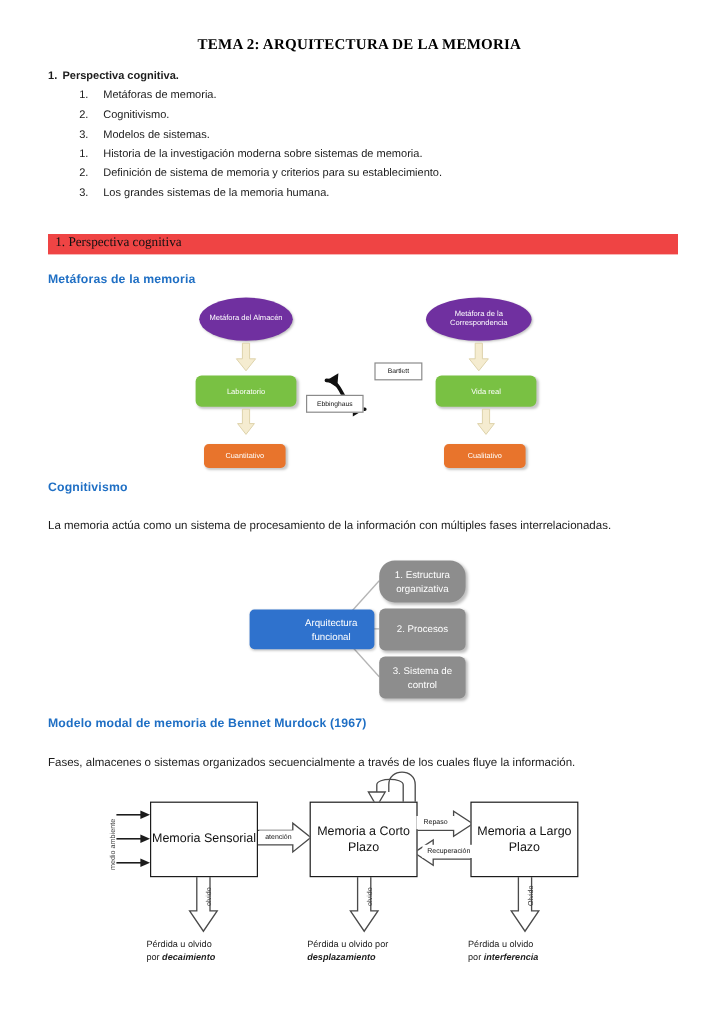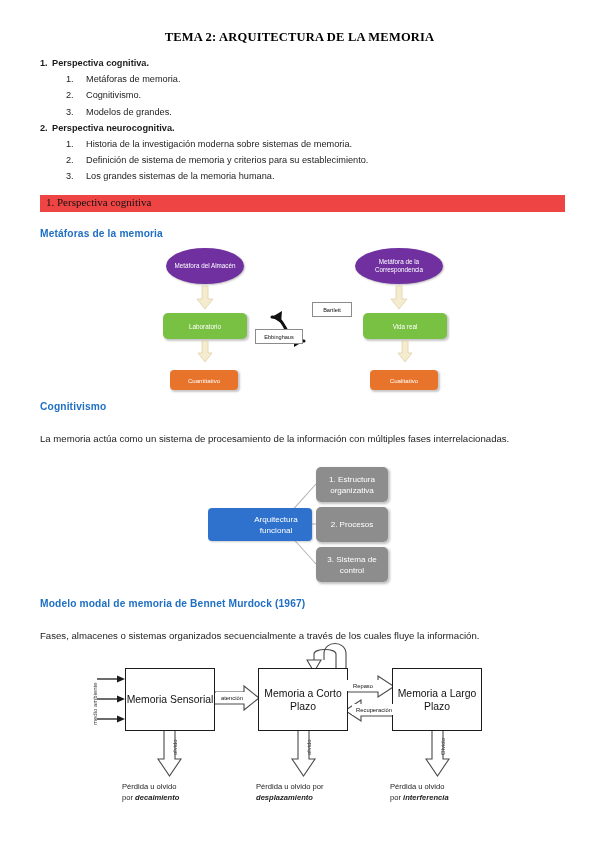--- a/index.html
+++ b/index.html
@@ -227,24 +227,21 @@
     <div class="ol-lvl1 ol-row">
       <span class="ol-num">1.</span><span>Perspectiva cognitiva.</span>
     </div>
     <div class="ol-lvl2 ol-row">
       <span class="ol-num">1.</span><span>Metáforas de memoria.</span>
     </div>
     <div class="ol-lvl2 ol-row">
       <span class="ol-num">2.</span><span>Cognitivismo.</span>
     </div>
     <div class="ol-lvl2 ol-row">
-      <span class="ol-num">3.</span><span>Modelos de grandes.</span>
-    </div>
-    <div class="ol-lvl1 ol-row">
-      <span class="ol-num">2.</span><span>Perspectiva neurocognitiva.</span>
+      <span class="ol-num">3.</span><span>Modelos de sistemas.</span>
     </div>
     <div class="ol-lvl2 ol-row">
       <span class="ol-num">1.</span><span>Historia de la investigación moderna sobre sistemas de memoria.</span>
     </div>
     <div class="ol-lvl2 ol-row">
       <span class="ol-num">2.</span><span>Definición de sistema de memoria y criterios para su establecimiento.</span>
     </div>
     <div class="ol-lvl2 ol-row">
       <span class="ol-num">3.</span><span>Los grandes sistemas de la memoria humana.</span>
     </div>
@@ -315,21 +312,21 @@
     <svg style="position:absolute; left:280px; top:0;" width="45" height="120">
       <line x1="0" y1="62" x2="36" y2="22" stroke="#b5b5b5" stroke-width="1.1"></line>
       <line x1="0" y1="62" x2="36" y2="62" stroke="#b5b5b5" stroke-width="1.1"></line>
       <line x1="0" y1="62" x2="36" y2="102" stroke="#b5b5b5" stroke-width="1.1"></line>
     </svg>
 
     <div class="bluebox" style="left:208px; top:46px; width:72px; height:33px;padding-left:32px;">
       <span>Arquitectura funcional</span>
     </div>
 
-    <div class="graybox" style="left:316px; top:5px; width:72px; height:35px;">
+    <div class="graybox" style="left:316px; top:5px; width:72px; height:35px;border-radius:13px;">
       <span>1. Estructura organizativa</span>
     </div>
     <div class="graybox" style="left:316px; top:45px; width:72px; height:35px;">
       <span>2. Procesos</span>
     </div>
     <div class="graybox" style="left:316px; top:85px; width:72px; height:35px;">
       <span>3. Sistema de control</span>
     </div>
   </div>
 

